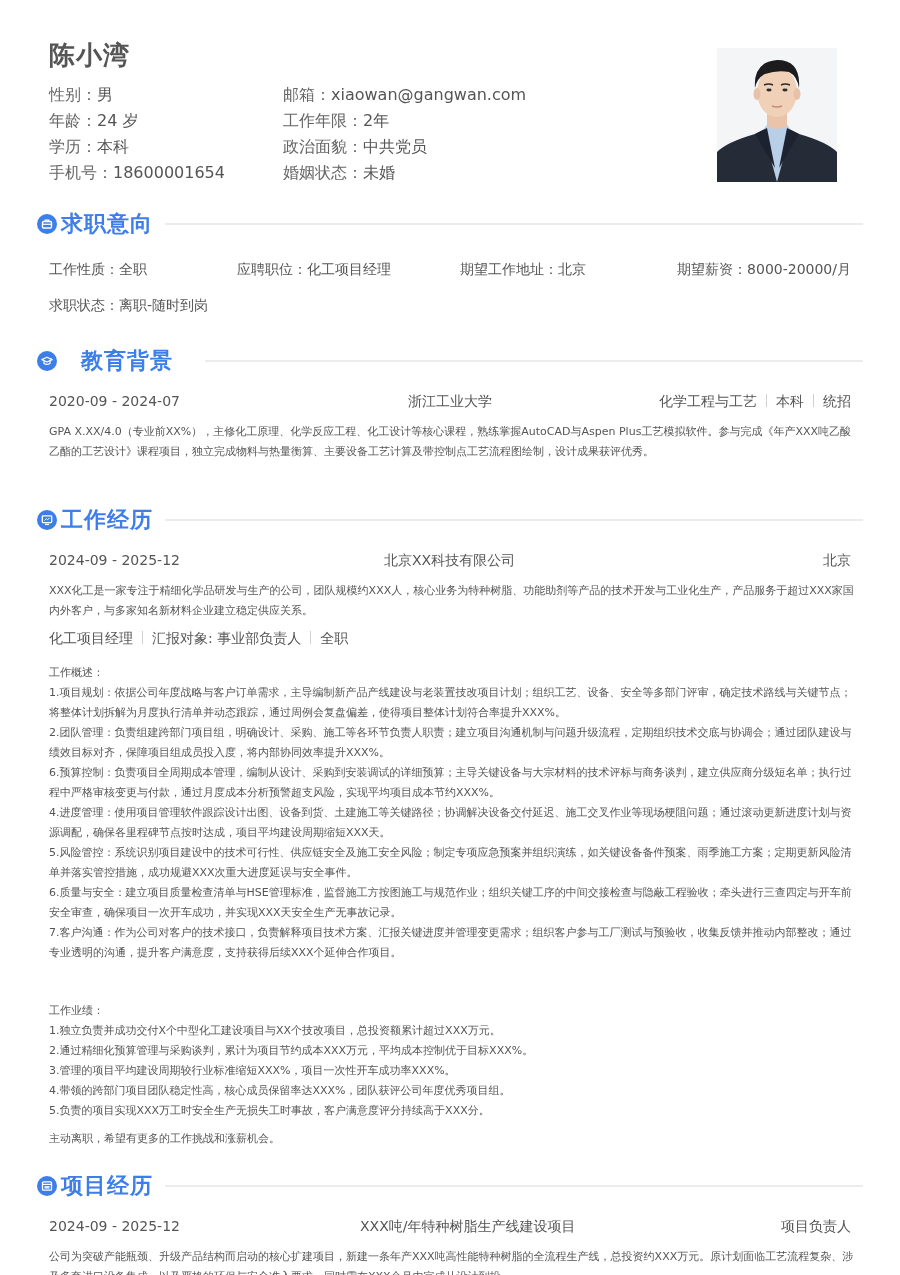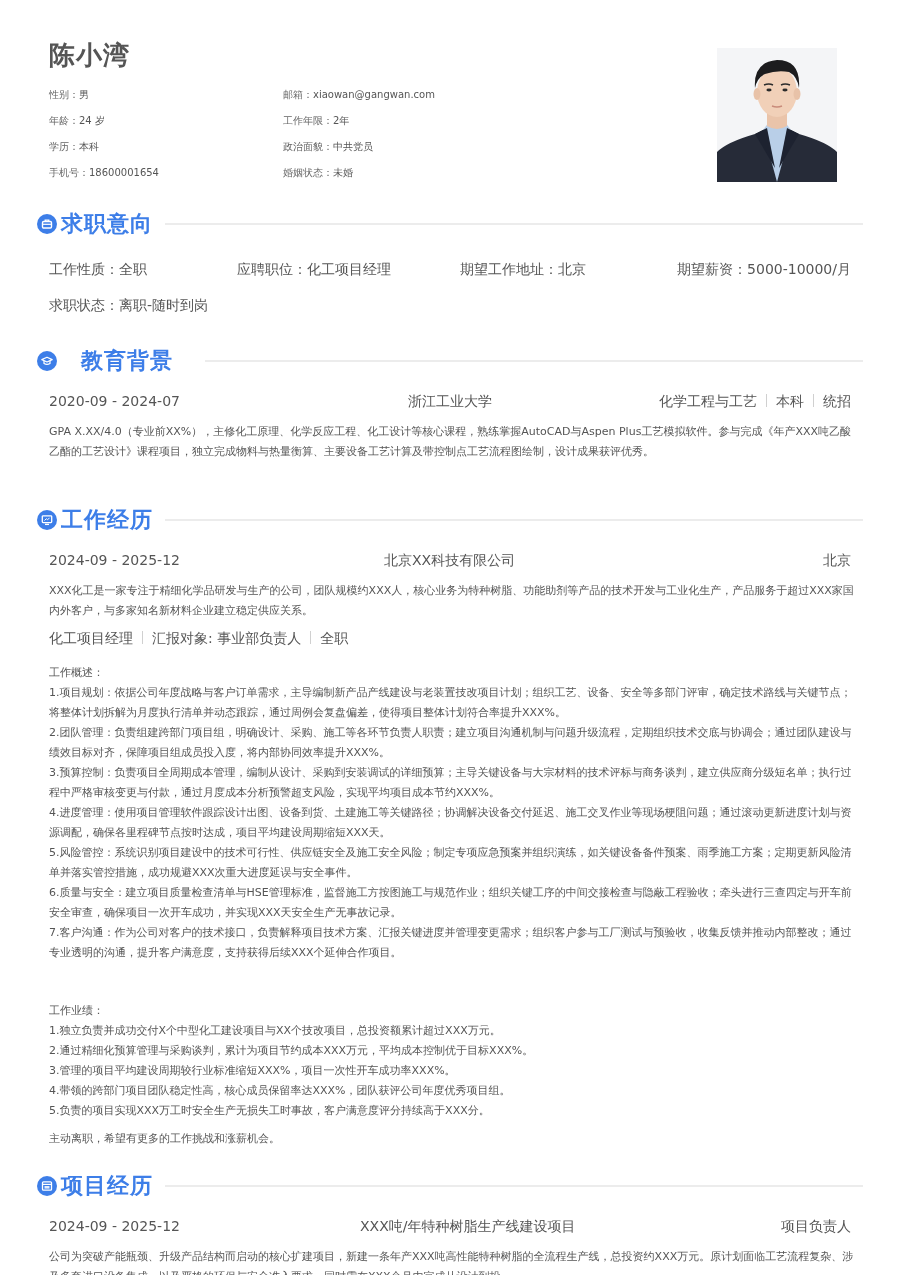--- a/index.html
+++ b/index.html
@@ -2,21 +2,21 @@
 <html><head>
 <meta charset="utf-8">
 <style>
   * { box-sizing: border-box; margin: 0; padding: 0; }
   html, body { width: 900px; height: 1275px; overflow: hidden; background: #ffffff; }
   body { font-family: "DejaVu Sans", "Liberation Sans", sans-serif; color: #4a4a4a; font-size: 14px; position: relative; }
   .page { position: absolute; left: 0; top: 0; width: 832px; height: 1275px; }
 
   
   .name { position: absolute; left: 49px; top: 38px; font-size: 26px; font-weight: bold; color: #555555; letter-spacing: 1px; }
-  .info { position: absolute; font-size: 10px; color: #555; line-height: 20px; white-space: nowrap; }
+  .info { position: absolute; font-size: 16px; color: #555; line-height: 20px; white-space: nowrap; }
   .info .lbl { color: #666; }
   .photo { position: absolute; left: 717px; top: 48px; width: 120px; height: 134px; overflow: hidden; background: #f6f7f8; }
 
   
   .sec { position: absolute; left: 37px; width: 826px; height: 24px; display: flex; align-items: center; }
   .sec .ico { width: 20px; height: 20px; border-radius: 50%; background: #3d7ee8; display: flex; align-items: center; justify-content: center; flex: none; }
   .sec .title { margin-left: 4px; font-size: 22px; font-weight: bold; color: #3d7ee8; white-space: nowrap; letter-spacing: 1px; }
   .sec .rule { flex: 1; height: 2px; background: #ececec; margin-left: 12px; }
 
   .row { position: absolute; left: 49px; width: 802px; font-size: 14px; color: #555; line-height: 20px; white-space: nowrap; }
@@ -96,21 +96,21 @@
         </svg>
     </div>
     <span class="title">求职意向</span>
     <div class="rule"></div>
   </div>
 
   <div class="row" style="top:259px;">
     <span class="abs" style="left:0;"><span>工作性质：</span><span>全职</span></span>
     <span class="abs" style="left:188px;"><span>应聘职位：</span><span>化工项目经理</span></span>
     <span class="abs" style="left:411px;"><span>期望工作地址：</span><span>北京</span></span>
-    <span class="abs" style="right:0;"><span>期望薪资：</span><span>5000-10000/月</span></span>
+    <span class="abs" style="right:0;"><span>期望薪资：</span><span>8000-20000/月</span></span>
   </div>
   <div class="row" style="top:295px;">
     <span class="abs" style="left:0;"><span>求职状态：</span><span>离职-随时到岗</span></span>
   </div>
 
   <div class="sec" style="top:349px;gap:20px;">
     <div class="ico">
       <svg width="12" height="12" viewBox="0 0 12 12">
           <path d="M0.8 4.6 L6 2.2 L11.2 4.6 L6 7 Z" fill="none" stroke="#fff" stroke-width="1.2" stroke-linejoin="round"></path>
           <path d="M3 5.8 V8.4 Q6 10.2 9 8.4 V5.8" fill="none" stroke="#fff" stroke-width="1.2"></path>
@@ -146,21 +146,21 @@
   </div>
   <div class="para" style="top:581px;">XXX化工是一家专注于精细化学品研发与生产的公司，团队规模约XXX人，核心业务为特种树脂、功能助剂等产品的技术开发与工业化生产，产品服务于超过XXX家国内外客户，与多家知名新材料企业建立稳定供应关系。</div>
   <div class="row" style="top:628px;">
     <span>化工项目经理</span><span class="sep"></span><span>汇报对象: 事业部负责人</span><span class="sep"></span><span>全职</span>
   </div>
 
   <div class="para" style="top:663px;">
     <div>工作概述：</div>
     <div>1.项目规划：依据公司年度战略与客户订单需求，主导编制新产品产线建设与老装置技改项目计划；组织工艺、设备、安全等多部门评审，确定技术路线与关键节点；将整体计划拆解为月度执行清单并动态跟踪，通过周例会复盘偏差，使得项目整体计划符合率提升XXX%。</div>
     <div>2.团队管理：负责组建跨部门项目组，明确设计、采购、施工等各环节负责人职责；建立项目沟通机制与问题升级流程，定期组织技术交底与协调会；通过团队建设与绩效目标对齐，保障项目组成员投入度，将内部协同效率提升XXX%。</div>
-    <div>3.预算控制：负责项目全周期成本管理，编制从设计、采购到安装调试的详细预算；主导关键设备与大宗材料的技术评标与商务谈判，建立供应商分级短名单；执行过程中严格审核变更与付款，通过月度成本分析预警超支风险，实现平均项目成本节约XXX%。</div>
+    <div>6.预算控制：负责项目全周期成本管理，编制从设计、采购到安装调试的详细预算；主导关键设备与大宗材料的技术评标与商务谈判，建立供应商分级短名单；执行过程中严格审核变更与付款，通过月度成本分析预警超支风险，实现平均项目成本节约XXX%。</div>
     <div>4.进度管理：使用项目管理软件跟踪设计出图、设备到货、土建施工等关键路径；协调解决设备交付延迟、施工交叉作业等现场梗阻问题；通过滚动更新进度计划与资源调配，确保各里程碑节点按时达成，项目平均建设周期缩短XXX天。</div>
     <div>5.风险管控：系统识别项目建设中的技术可行性、供应链安全及施工安全风险；制定专项应急预案并组织演练，如关键设备备件预案、雨季施工方案；定期更新风险清单并落实管控措施，成功规避XXX次重大进度延误与安全事件。</div>
     <div>6.质量与安全：建立项目质量检查清单与HSE管理标准，监督施工方按图施工与规范作业；组织关键工序的中间交接检查与隐蔽工程验收；牵头进行三查四定与开车前安全审查，确保项目一次开车成功，并实现XXX天安全生产无事故记录。</div>
     <div>7.客户沟通：作为公司对客户的技术接口，负责解释项目技术方案、汇报关键进度并管理变更需求；组织客户参与工厂测试与预验收，收集反馈并推动内部整改；通过专业透明的沟通，提升客户满意度，支持获得后续XXX个延伸合作项目。</div>
   </div>
 
   <div class="para" style="top:1001px;">
     <div>工作业绩：</div>
     <div>1.独立负责并成功交付X个中型化工建设项目与XX个技改项目，总投资额累计超过XXX万元。</div>
     <div>2.通过精细化预算管理与采购谈判，累计为项目节约成本XXX万元，平均成本控制优于目标XXX%。</div>

